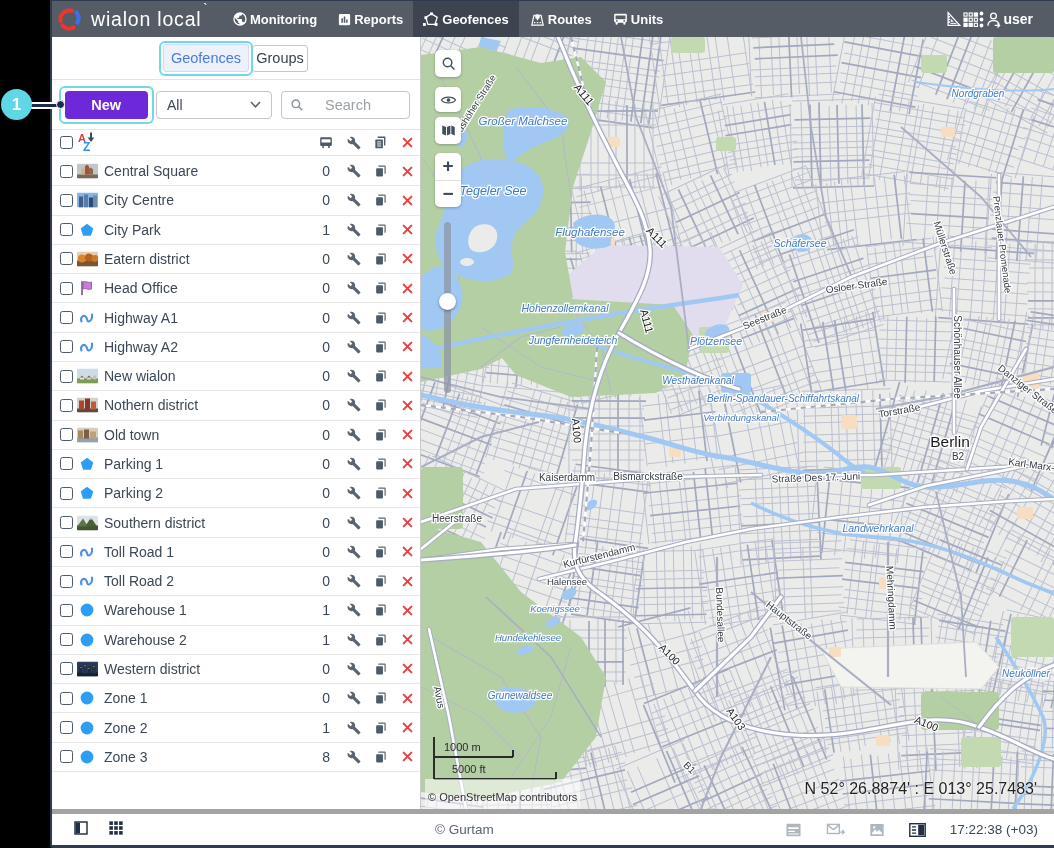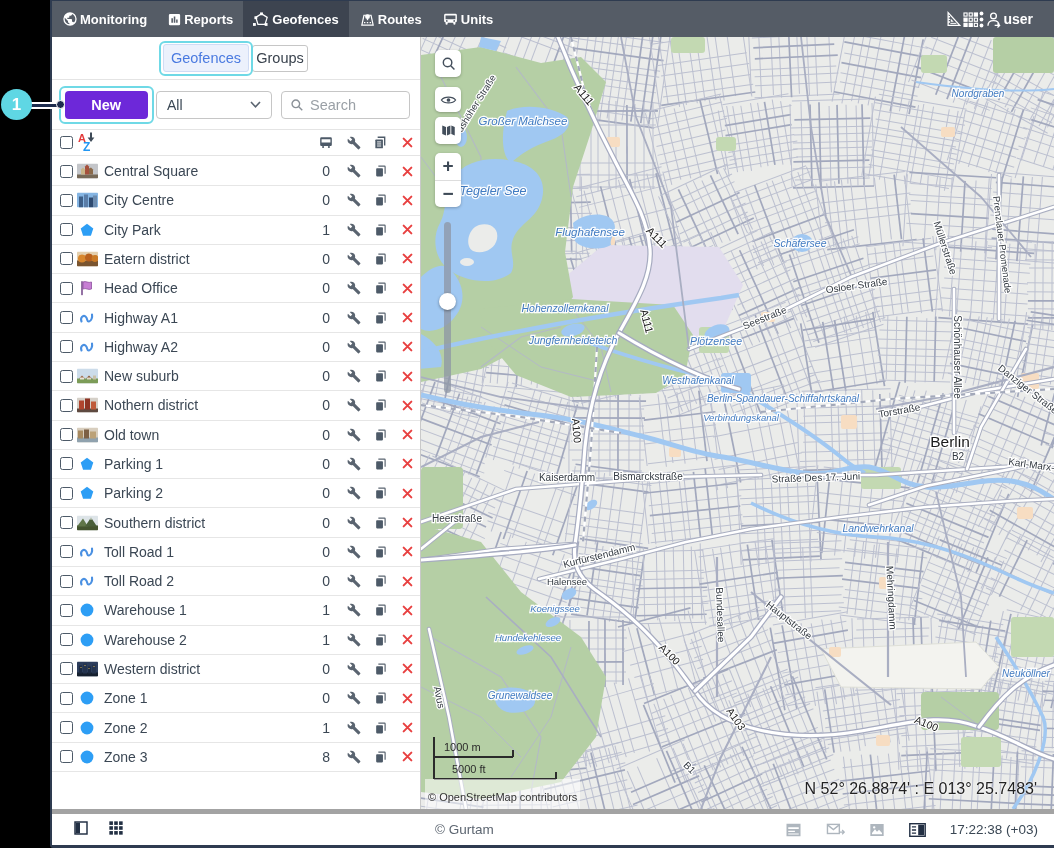--- a/index.html
+++ b/index.html
@@ -17,21 +17,21 @@
 #topbar .right .u{font-size:14px;font-weight:bold}
 #panel{position:absolute;left:52px;top:37px;width:369px;height:772px;background:#fff;border-right:1px solid #c9c9c9}
 #tabs{position:absolute;left:0;top:0;width:100%;height:43px;border-bottom:1px solid #e4e4e4}
 .cyan{position:absolute;border:2px solid #6fd9e6;border-radius:6px;background:transparent}
 #tab-geo{position:absolute;left:111px;top:7px;width:86px;height:28px;background:#ecf1fc;border:1px solid #d0dcf5;border-radius:3px;color:#4a7ae0;font-size:14.5px;display:flex;align-items:center;justify-content:center}
 #tab-grp{position:absolute;left:200px;top:7.5px;width:56px;height:27px;background:#fff;border:1px solid #c6c6c6;border-radius:3px;color:#39424d;font-size:14.5px;display:flex;align-items:center;justify-content:center}
 #toolbar{position:absolute;left:0;top:44px;width:100%;height:48px}
 #btn-new{position:absolute;left:12.5px;top:10px;width:83.5px;height:27.5px;background:#6d28d9;border-radius:4px;color:#fff;font-size:14.5px;font-weight:bold;display:flex;align-items:center;justify-content:center}
 #dd-all{position:absolute;left:104px;top:10px;width:116px;height:27.5px;border:1px solid #c6c6c6;border-radius:4px;font-size:14px;color:#3a4754;display:flex;align-items:center;padding:0 10px}
 #dd-all svg{margin-left:auto}
-#srch{position:absolute;left:229px;top:10px;width:129px;height:27.5px;border:1px solid #c6c6c6;border-radius:4px;font-size:14.5px;color:#9aa0a6;display:flex;align-items:center;padding:0 8px;gap:6px}
+#srch{position:absolute;left:229px;top:10px;width:129px;height:27.5px;border:1px solid #c6c6c6;border-radius:4px;font-size:14.5px;color:#9aa0a6;display:flex;align-items:center;padding:0 8px;gap:21px}
 #lhead{position:absolute;left:0;top:92px;width:100%;height:27px;border-top:1px solid #e4e4e4;border-bottom:1px solid #e4e4e4;display:flex;align-items:center}
 #lrows{position:absolute;left:0;top:120px;width:100%;height:615px;display:grid;grid-template-rows:repeat(21,1fr)}
 .row{position:relative;border-bottom:1px solid #e6e6e6;display:flex;align-items:center}
 .cb{position:absolute;left:8px;top:50%;margin-top:-6.5px;width:13px;height:13px;border:1.6px solid #4d5a68;border-radius:2.5px}
 #lhead .cb{position:absolute}
 .ric{position:absolute;left:24px;width:22px;top:50%;transform:translateY(-50%);display:flex;justify-content:center;align-items:center}
 .ric svg{display:block}
 .rname{position:absolute;left:52px;font-size:14px;color:#3b4754;white-space:nowrap}
 .rcnt{position:absolute;right:90px;width:30px;text-align:right;font-size:14px;color:#3b4754}
 .ra{position:absolute;top:50%;transform:translateY(-50%);width:14px;height:14px;display:flex;align-items:center;justify-content:center}
@@ -53,20 +53,28 @@
 #botbar .rgt{margin-left:auto;display:flex;align-items:center;gap:24px;padding-right:16px}
 #botbar .time{font-size:13.5px;color:#3a4754}
 #ann-line-w{position:absolute;left:31px;top:101.5px;width:29px;height:7px;background:#fff}
 #ann-line{position:absolute;left:31px;top:103.5px;width:29px;height:3px;background:#1d2c4e}
 #ann-dot{position:absolute;left:56px;top:100px;width:9px;height:9px;background:#1d2c4e;border:1px solid #fff;border-radius:50%}
 #ann-circ{position:absolute;left:1px;top:89px;width:31px;height:31px;background:#5fd7e4;border-radius:50%;color:#fff;font-size:17px;font-weight:bold;display:flex;align-items:center;justify-content:center}
 </style></head><body>
 <div id="topline"></div>
 <div id="leftedge"></div>
 <div id="topbar">
+    <div class="logo">
+      <svg width="26" height="26" viewBox="0 0 26 26">
+        <path d="M20.5,6.5 A9,9 0 0 1 21.3,16.5" stroke="#3e6df0" stroke-width="4.2" fill="none" stroke-linecap="round"></path>
+        <path d="M17.5,21.5 A9,9 0 0 1 6.5,19.5" stroke="#e8372c" stroke-width="4.2" fill="none" stroke-linecap="round"></path>
+        <path d="M4.6,15 A9,9 0 0 1 16,4.8" stroke="#e8372c" stroke-width="4.2" fill="none" stroke-linecap="round"></path>
+      </svg>
+      <span class="logotext">wialon local<i>`</i></span>
+    </div>
     <div class="nav">
       <div class="it">
         <svg width="16" height="16" viewBox="0 0 24 24" fill="#fff">
           <path d="M12,2A10,10 0 1,0 12,22A10,10 0 1,0 12,2M11,19.9C7,19.4 4,16.1 4,12C4,11.4 4.1,10.8 4.2,10.2L9,15V16C9,17.1 9.9,18 11,18M17.9,17.4C17.6,16.6 16.8,16 16,16H15V13C15,12.4 14.6,12 14,12H8V10H10C10.6,10 11,9.6 11,9V7H13C14.1,7 15,6.1 15,5V4.6C17.9,5.8 20,8.6 20,12C20,14.1 19.2,16 17.9,17.4Z"></path>
         </svg>
         <span>Monitoring</span>
       </div>
       <div class="it">
         <svg width="15" height="15" viewBox="0 0 24 24" fill="#fff">
           <path d="M5,3 H19 A2,2 0 0 1 21,5 V19 A2,2 0 0 1 19,21 H5 A2,2 0 0 1 3,19 V5 A2,2 0 0 1 5,3 Z M7,17 H9.5 V10 H7 Z M10.8,17 H13.3 V7 H10.8 Z M14.6,17 H17 V12 H14.6 Z"></path>
@@ -386,21 +394,21 @@
           <svg width="21" height="15" viewBox="0 0 21 15" style="border-radius:1px">
             <rect width="21" height="15" fill="#ccdcea"></rect>
             <rect y="10" width="21" height="5" fill="#7c9c58"></rect>
             <path d="M2,10 L5,7 L8,10 Z" fill="#a06a4a"></path>
             <rect x="3" y="9" width="4" height="2" fill="#e8e4d8"></rect>
             <path d="M9,10 L12,7 L15,10 Z" fill="#8a5a3c"></path>
             <rect x="10" y="9" width="4" height="2" fill="#ded8c8"></rect>
             <rect x="16" y="7" width="3" height="4" fill="#c8c0a8"></rect>
           </svg>
         </span>
-        <span class="rname">New suburb</span>
+        <span class="rname">New wialon</span>
         <span class="rcnt">0</span>
         <span class="ra">
           <svg width="14" height="14" viewBox="0 0 24 24">
             <path fill="#5a6470" d="M22.7,19L13.6,9.9C14.5,7.6 14,4.9 12.1,3C10.1,1 7.1,0.6 4.7,1.7L9,6L6,9L1.6,4.7C0.4,7.1 0.9,10.1 2.9,12.1C4.8,14 7.5,14.5 9.8,13.6L18.9,22.7C19.3,23.1 19.9,23.1 20.3,22.7L22.6,20.4C23.1,20 23.1,19.3 22.7,19Z"></path>
           </svg>
         </span>
         <span class="ra">
           <svg width="13" height="14" viewBox="0 0 24 24">
             <path fill="none" stroke="#5a6470" stroke-width="2.2" d="M8,3 H19.5 A1,1 0 0 1 20.5,4 V17"></path>
             <rect x="4" y="7" width="12.5" height="15" rx="1.5" fill="#4d5a68"></rect>

